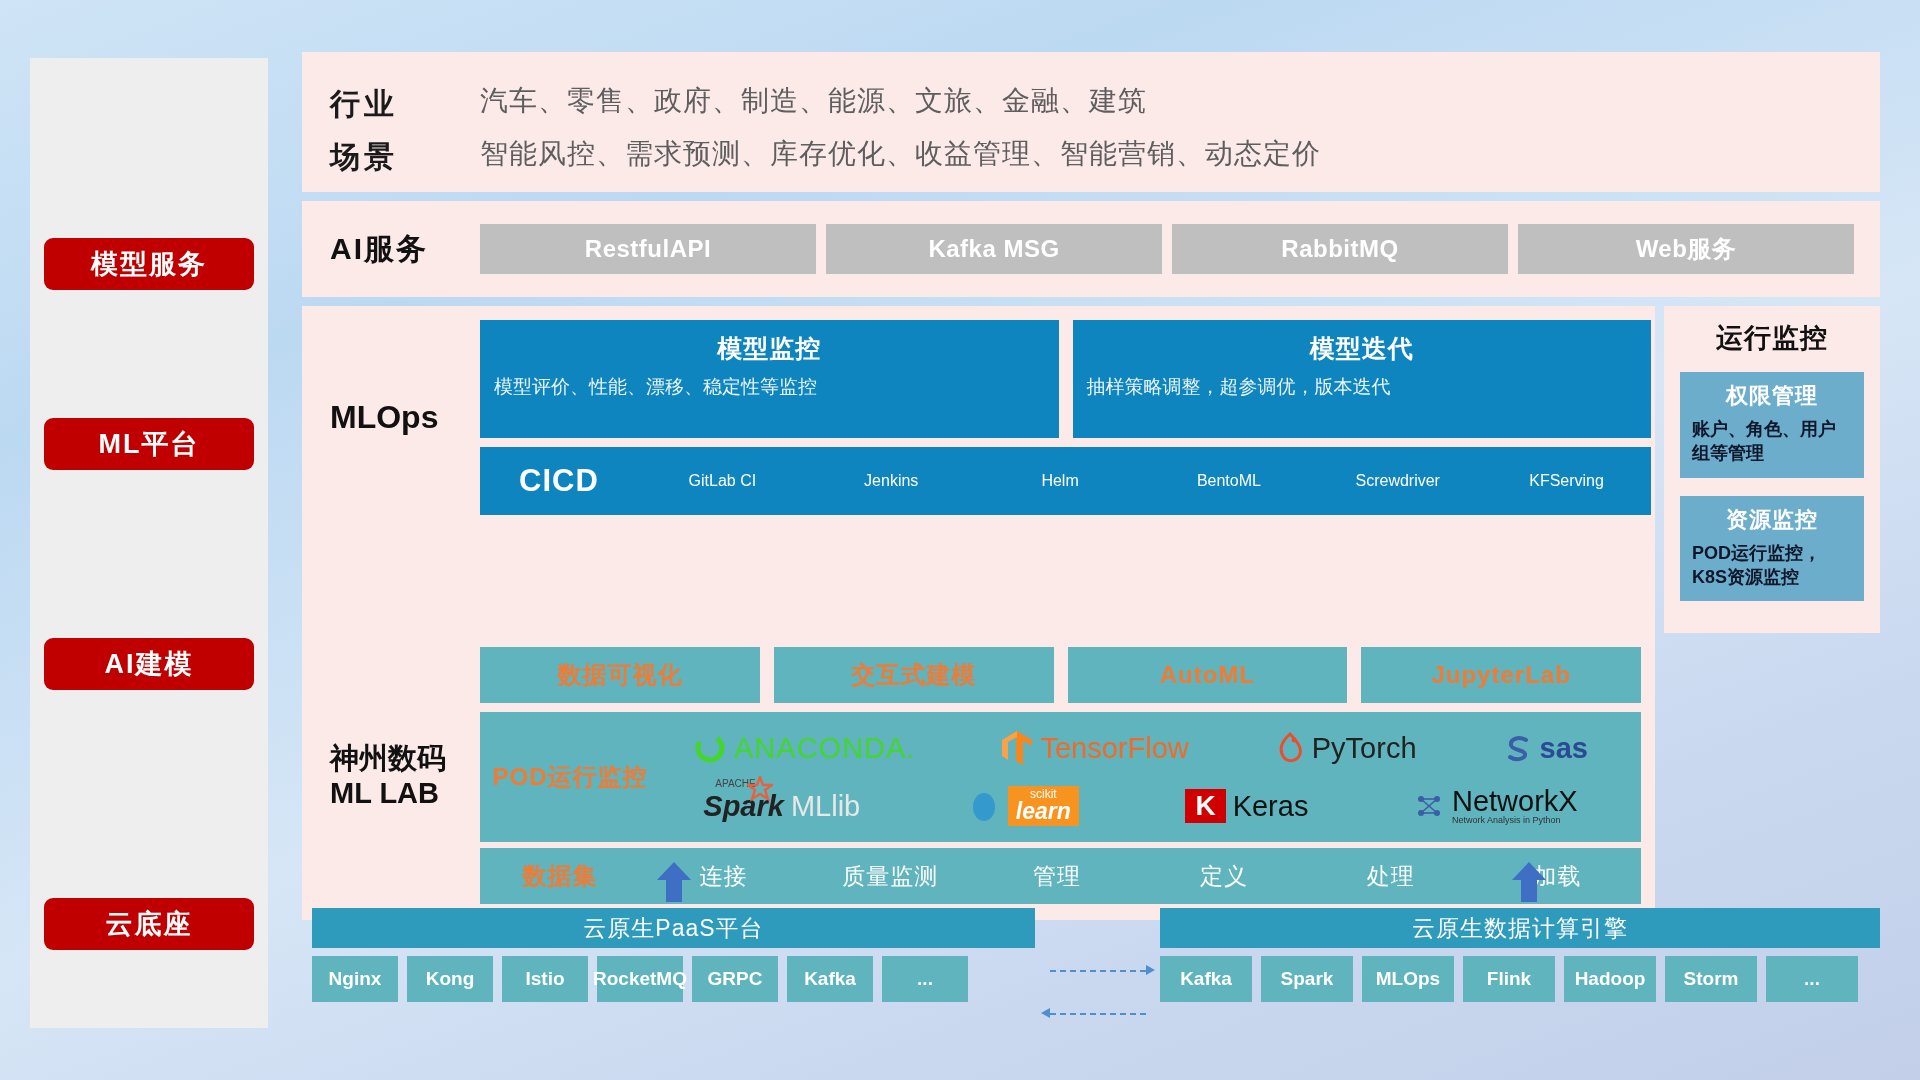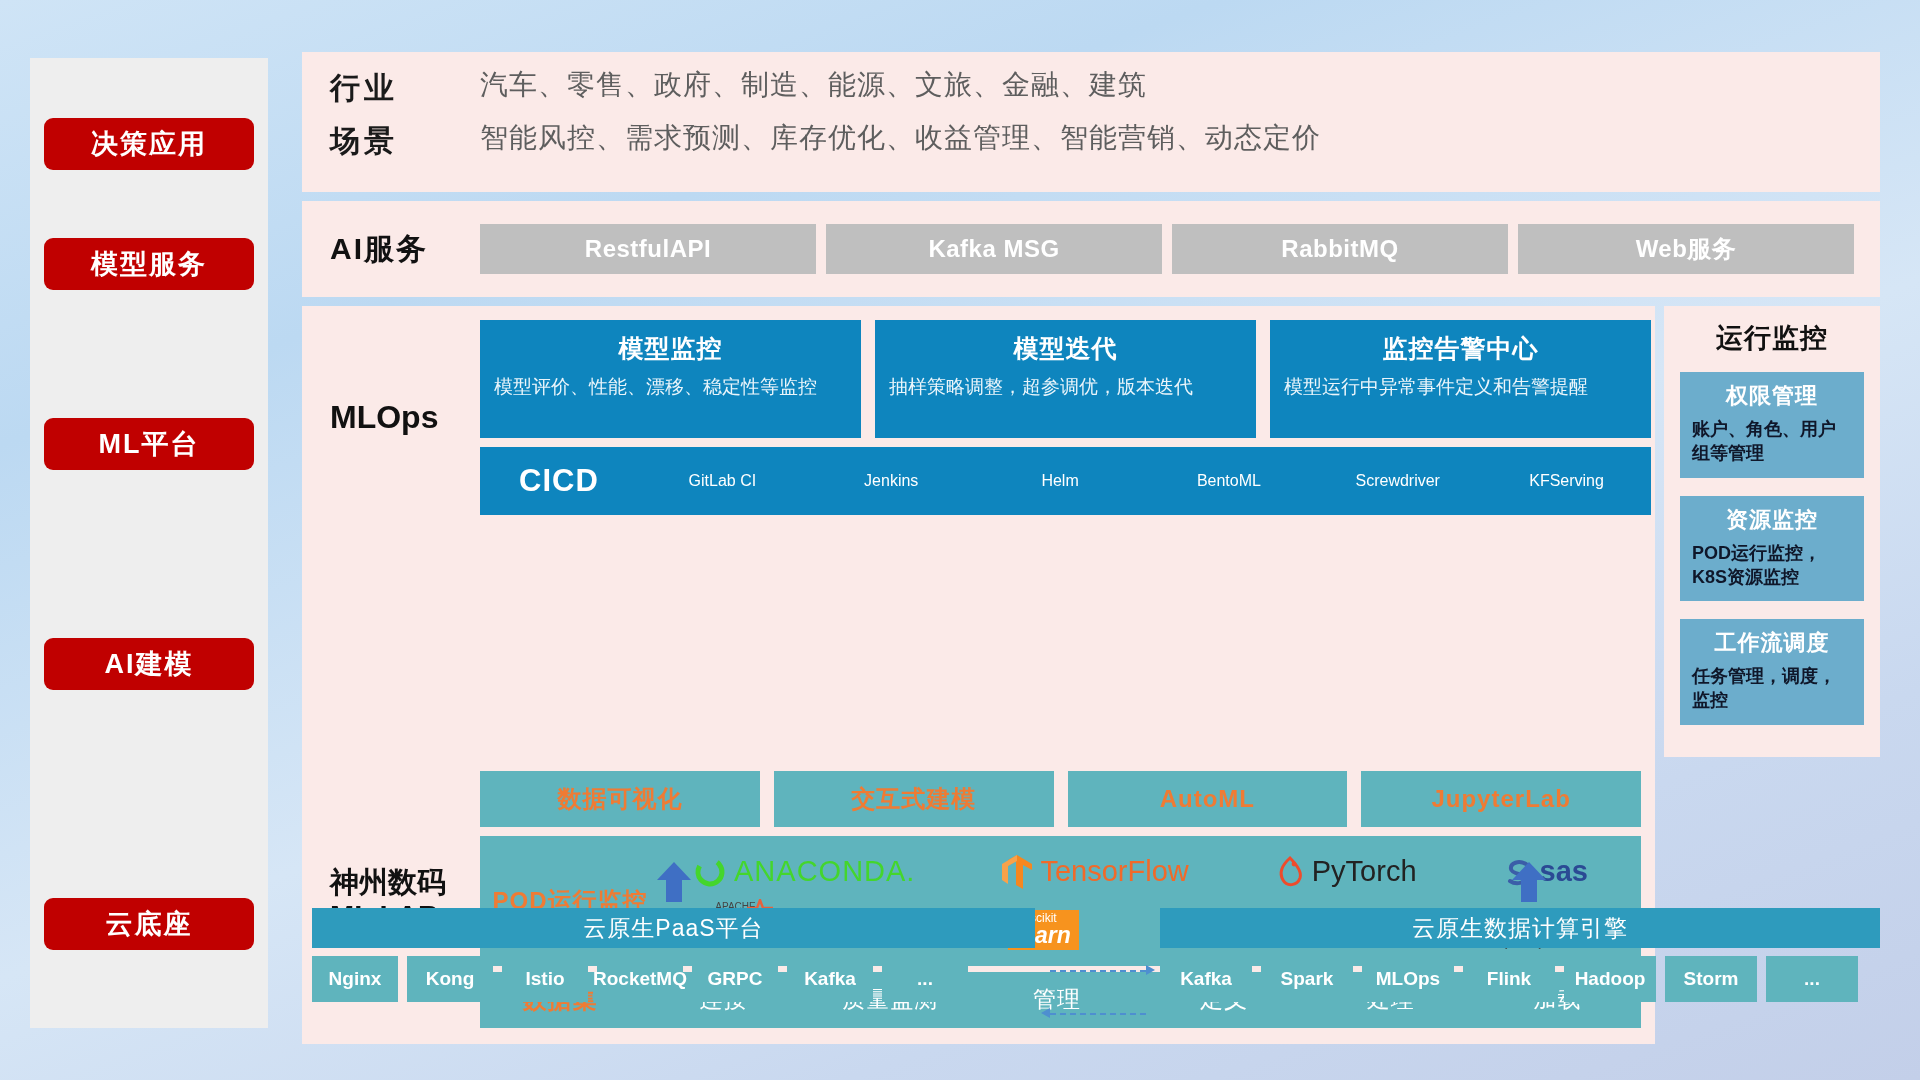--- a/index.html
+++ b/index.html
@@ -36,21 +36,21 @@
   
   #main { position: absolute; left: 302px; top: 52px; width: 1578px; }
 
   .band {
     background: #fbeae8;
     position: relative;
   }
   .band + .band { margin-top: 9px; }
 
   
-  #band-app { height: 140px; padding: 16px 14px 0 28px; }
+  #band-app { height: 140px; padding: 32px 14px 0 28px; }
   .kv-row { display: flex; align-items: flex-start; margin-bottom: 12px; }
   .kv-key {
     width: 150px; flex: none;
     font-size: 30px; font-weight: bold; color: #1a1a1a;
     letter-spacing: 4px;
   }
   .kv-val {
     font-size: 28px; color: #5e5e5e; letter-spacing: 1px;
     line-height: 1.2;
   }
@@ -201,21 +201,20 @@
     border-top: 5px solid transparent; border-bottom: 5px solid transparent;
     border-right: 9px solid #4e8fd0;
   }
 </style>
 </head>
 <body>
 
 <div id="root">
 
   <div id="rail">
-    <div class="rail-btn" style="top:60px">决策应用</div>
     <div class="rail-btn" style="top:180px">模型服务</div>
     <div class="rail-btn" style="top:360px">ML平台</div>
     <div class="rail-btn" style="top:580px">AI建模</div>
     <div class="rail-btn" style="top:840px">云底座</div>
   </div>
 
   <div id="main">
 
     <div class="band" id="band-app">
       <div class="kv-row">
@@ -246,24 +245,20 @@
           <div class="mlops-col">
             <div class="mlops-top">
               <div class="ml-card">
                 <div class="t">模型监控</div>
                 <div class="d">模型评价、性能、漂移、稳定性等监控</div>
               </div>
               <div class="ml-card">
                 <div class="t">模型迭代</div>
                 <div class="d">抽样策略调整，超参调优，版本迭代</div>
               </div>
-              <div class="ml-card">
-                <div class="t">监控告警中心</div>
-                <div class="d">模型运行中异常事件定义和告警提醒</div>
-              </div>
             </div>
 
             <div class="cicd-bar">
               <div class="cicd-title">CICD</div>
               <div class="cicd-items">
                 <div class="cicd-item">GitLab CI</div>
                 <div class="cicd-item">Jenkins</div>
                 <div class="cicd-item">Helm</div>
                 <div class="cicd-item">BentoML</div>
                 <div class="cicd-item">Screwdriver</div>
@@ -277,24 +272,20 @@
       <div id="col-monitor">
         <div class="ttl">运行监控</div>
         <div class="mon-card">
           <div class="t">权限管理</div>
           <div class="d">账户、角色、用户组等管理</div>
         </div>
         <div class="mon-card">
           <div class="t">资源监控</div>
           <div class="d">POD运行监控，K8S资源监控</div>
         </div>
-        <div class="mon-card">
-          <div class="t">工作流调度</div>
-          <div class="d">任务管理，调度，监控</div>
-        </div>
       </div>
     </div>
 
     <div class="band" id="band-lab" style="width:1353px">
       <div class="inner">
         <div class="row-label">
           <div>
             <div>神州数码</div>
             <div>ML LAB</div>
           </div>

